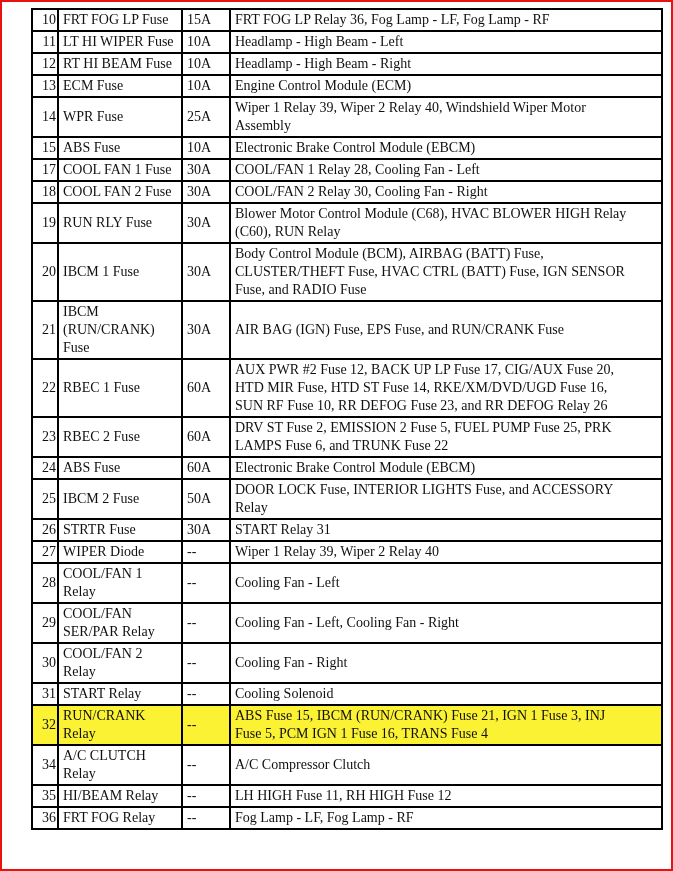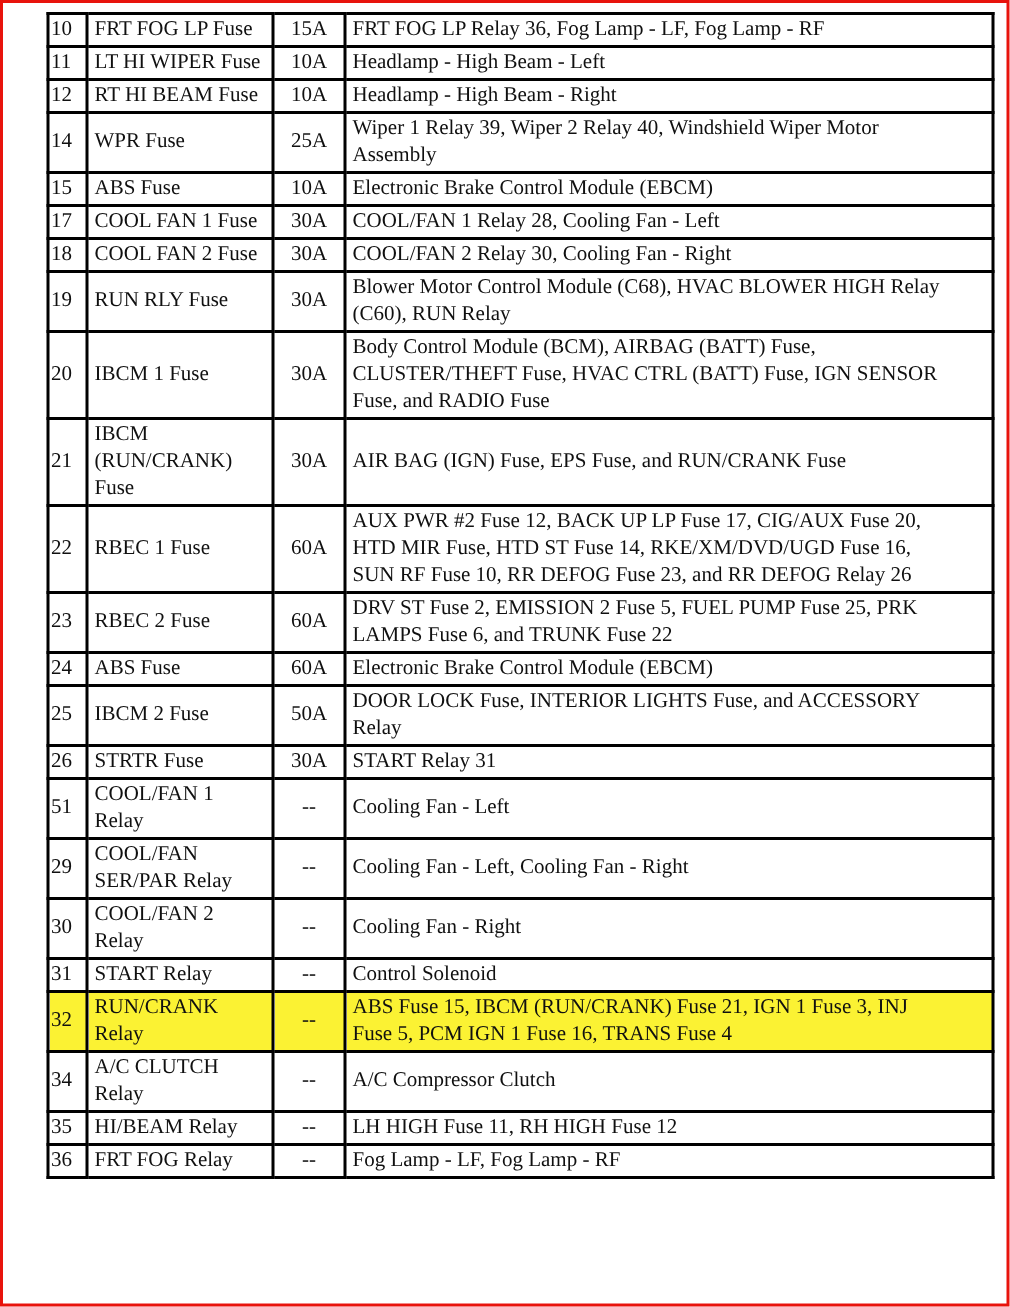--- a/index.html
+++ b/index.html
@@ -20,23 +20,23 @@
     width: 630px;
   }
   td {
     border: 2px solid var(--grid, #000000);
     padding: 1px 4px;
     font-size: 14px;
     line-height: 18px;
     vertical-align: middle;
     overflow: hidden;
   }
-  td.c-num  { text-align: left; padding: 1px 1px; }
+  td.c-num  { text-align: right; padding: 1px 1px; }
   td.c-name { white-space: pre-line; }
-  td.c-amp  { text-align: center; }
+  td.c-amp  { }
   td.c-desc { padding-right: 26px; font-family: Liberation Serif, serif; }
   tr.hl td  { background: var(--hl, #fbf233); }
 </style>
 </head>
 <body>
 
 <div class="page">
   <table class="fuse-table">
     <colgroup>
       <col style="width:26px">
@@ -57,20 +57,26 @@
     <td class="c-amp">10A</td>
     <td class="c-desc">Headlamp - High Beam - Left</td>
   </tr>
         <tr>
     <td class="c-num">12</td>
     <td class="c-name">RT HI BEAM Fuse</td>
     <td class="c-amp">10A</td>
     <td class="c-desc">Headlamp - High Beam - Right</td>
   </tr>
         <tr>
+    <td class="c-num">13</td>
+    <td class="c-name">ECM Fuse</td>
+    <td class="c-amp">10A</td>
+    <td class="c-desc">Engine Control Module (ECM)</td>
+  </tr>
+        <tr>
     <td class="c-num">14</td>
     <td class="c-name">WPR Fuse</td>
     <td class="c-amp">25A</td>
     <td class="c-desc">Wiper 1 Relay 39, Wiper 2 Relay 40, Windshield Wiper Motor Assembly</td>
   </tr>
         <tr>
     <td class="c-num">15</td>
     <td class="c-name">ABS Fuse</td>
     <td class="c-amp">10A</td>
     <td class="c-desc">Electronic Brake Control Module (EBCM)</td>
@@ -131,21 +137,27 @@
     <td class="c-amp">50A</td>
     <td class="c-desc">DOOR LOCK Fuse, INTERIOR LIGHTS Fuse, and ACCESSORY Relay</td>
   </tr>
         <tr>
     <td class="c-num">26</td>
     <td class="c-name">STRTR Fuse</td>
     <td class="c-amp">30A</td>
     <td class="c-desc">START Relay 31</td>
   </tr>
         <tr>
-    <td class="c-num">51</td>
+    <td class="c-num">27</td>
+    <td class="c-name">WIPER Diode</td>
+    <td class="c-amp">--</td>
+    <td class="c-desc">Wiper 1 Relay 39, Wiper 2 Relay 40</td>
+  </tr>
+        <tr>
+    <td class="c-num">28</td>
     <td class="c-name">COOL/FAN 1
 Relay</td>
     <td class="c-amp">--</td>
     <td class="c-desc">Cooling Fan - Left</td>
   </tr>
         <tr>
     <td class="c-num">29</td>
     <td class="c-name">COOL/FAN
 SER/PAR Relay</td>
     <td class="c-amp">--</td>
@@ -155,21 +167,21 @@
     <td class="c-num">30</td>
     <td class="c-name">COOL/FAN 2
 Relay</td>
     <td class="c-amp">--</td>
     <td class="c-desc">Cooling Fan - Right</td>
   </tr>
         <tr>
     <td class="c-num">31</td>
     <td class="c-name">START Relay</td>
     <td class="c-amp">--</td>
-    <td class="c-desc">Control Solenoid</td>
+    <td class="c-desc">Cooling Solenoid</td>
   </tr>
         <tr class="hl">
     <td class="c-num">32</td>
     <td class="c-name">RUN/CRANK
 Relay</td>
     <td class="c-amp">--</td>
     <td class="c-desc">ABS Fuse 15, IBCM (RUN/CRANK) Fuse 21, IGN 1 Fuse 3, INJ Fuse 5, PCM IGN 1 Fuse 16, TRANS Fuse 4</td>
   </tr>
         <tr>
     <td class="c-num">34</td>

